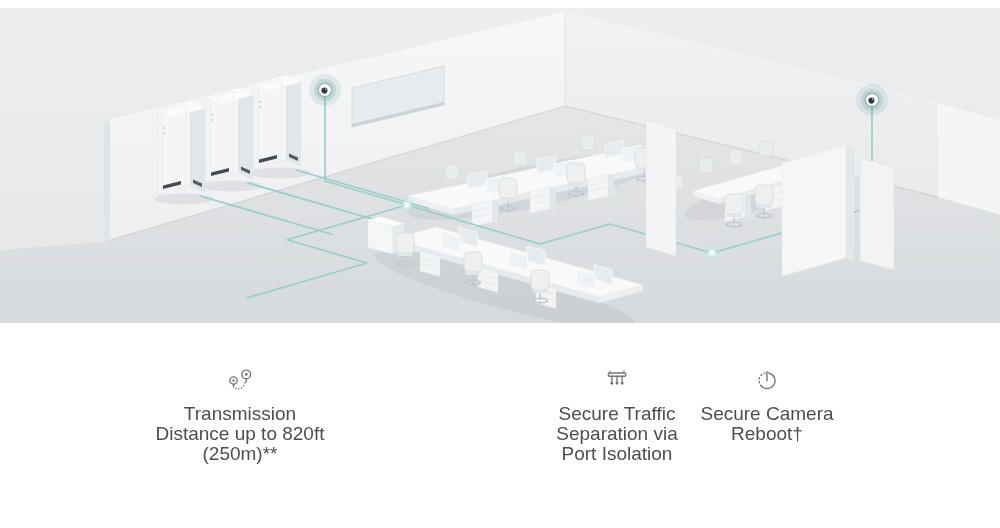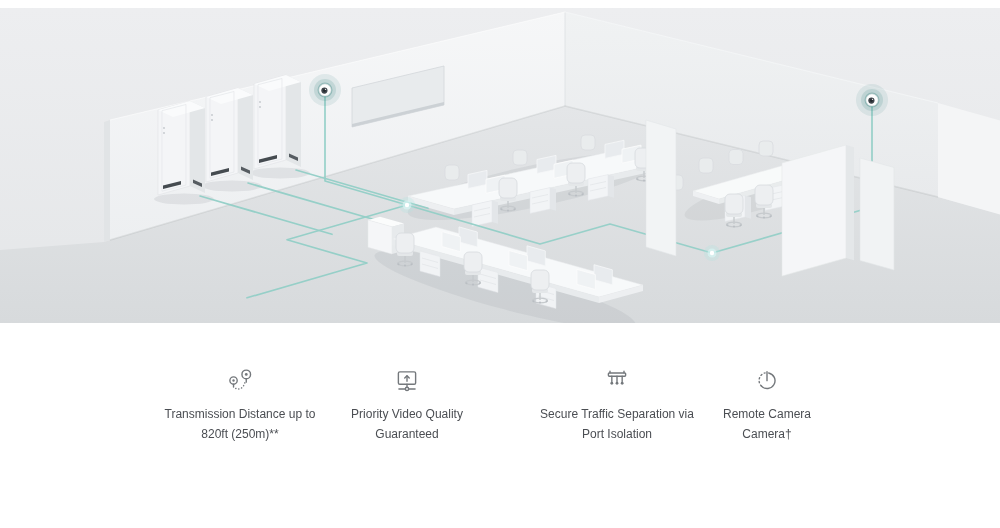--- a/index.html
+++ b/index.html
@@ -12,21 +12,21 @@
     position:absolute;left:0;top:8px;width:1000px;height:315px;
   }
   .scene-wrap svg{display:block;}
   .features{
     position:absolute;left:0;top:0;width:1000px;height:528px;pointer-events:none;
   }
   .feature{
     position:absolute;top:366px;width:200px;
     display:flex;flex-direction:column;align-items:center;gap:10px;
     text-align:center;color:#4b4e53;
-    font-size:12px;line-height:20px;
+    font-size:19px;line-height:20px;
   }
   .feature .icon{width:28px;height:28px;display:block;}
   .feature .label{display:block;}
   .f1{left:140px}.f2{left:307px}.f3{left:517px}.f4{left:667px}
   .f1 .label{max-width:178px}
   .f2 .label{max-width:166px}
   .f3 .label{max-width:158px}
   .f4 .label{max-width:140px}
 </style>
 </head>
@@ -231,33 +231,20 @@
         <path d="M7,16.9 L7,19.6"></path>
         <circle cx="18.8" cy="7.8" r="4"></circle>
         <circle cx="18.8" cy="7.8" r="1.3" fill="#74787c" stroke="none"></circle>
         <path d="M18.8,11.8 L18.8,15"></path>
         <path d="M9,20.8 C13.5,22.6 16.5,19.5 17.6,15.2" stroke-dasharray="0.2,2.6"></path>
       </g>
     </svg>
     <span class="label">Transmission Distance up to 820ft (250m)**</span>
   </article>
 
-  <article class="feature f2">
-    <svg class="icon" viewBox="0 0 26 26">
-      <g stroke="#74787c" stroke-width="1.3" fill="none" stroke-linecap="round" stroke-linejoin="round">
-        <rect x="5" y="5.5" width="16" height="11.5" rx="1.3"></rect>
-        <path d="M13,14.2 V9.2"></path>
-        <path d="M10.9,11.2 L13,9 L15.1,11.2"></path>
-        <path d="M13,17 V19.6"></path>
-        <path d="M5.5,21.3 H20.5"></path>
-        <circle cx="13" cy="21.3" r="1.5" fill="#ffffff"></circle>
-      </g>
-    </svg>
-    <span class="label">Priority Video Quality Guaranteed</span>
-  </article>
 
   <article class="feature f3">
     <svg class="icon" viewBox="0 0 26 26">
       <g stroke="#74787c" stroke-width="1.3" fill="none" stroke-linecap="round" stroke-linejoin="round">
         <path d="M6.5,6.3 V4.9 M19.5,6.3 V4.9"></path>
         <rect x="5" y="6.5" width="16" height="3" rx="0.8"></rect>
         <path d="M8.2,9.5 V14.3 M13,9.5 V14.3 M17.8,9.5 V14.3"></path>
         <circle cx="8.2" cy="16" r="1.3" fill="#74787c" stroke="none"></circle>
         <circle cx="13" cy="16" r="1.3" fill="#74787c" stroke="none"></circle>
         <circle cx="17.8" cy="16" r="1.3" fill="#74787c" stroke="none"></circle>
@@ -267,16 +254,16 @@
   </article>
 
   <article class="feature f4">
     <svg class="icon" viewBox="0 0 26 26">
       <g stroke="#74787c" stroke-width="1.3" fill="none" stroke-linecap="round">
         <path d="M14.6,6.45 A7.3,7.3 0 1 1 7.8,18.6"></path>
         <path d="M7.8,18.6 A7.3,7.3 0 0 1 11.2,6.35" stroke-dasharray="1.1,2.5"></path>
         <path d="M13,13.6 V5.4"></path>
       </g>
     </svg>
-    <span class="label">Remote Camera Camera†</span>
+    <span class="label">Secure Camera Reboot†</span>
   </article>
 
 </section>
 
 </body></html>

